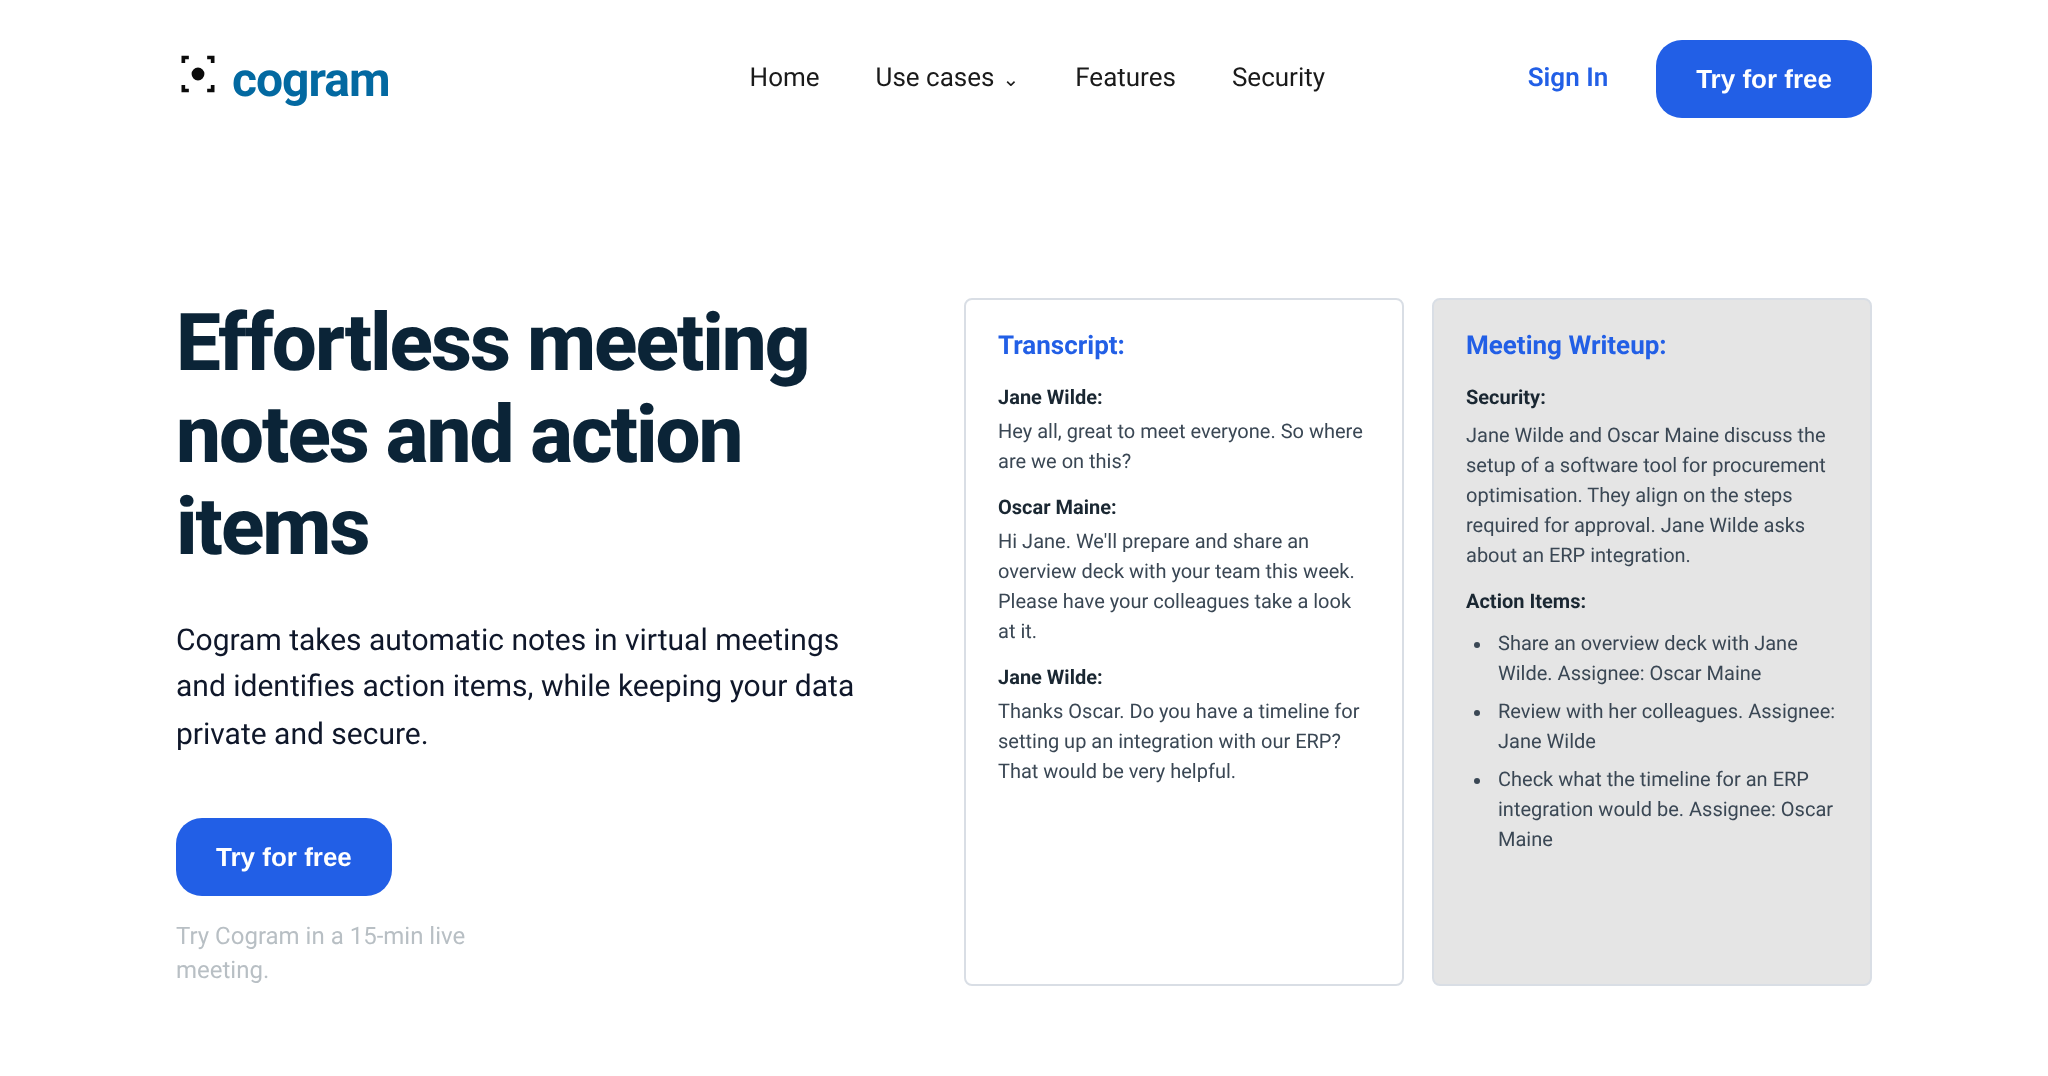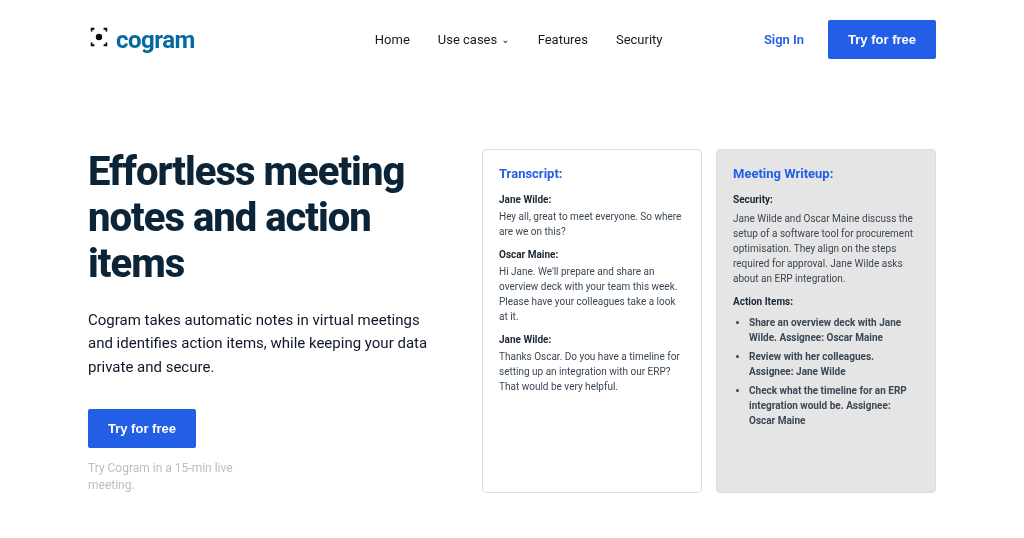--- a/index.html
+++ b/index.html
@@ -17,37 +17,37 @@
       font-size: 24px;
       color: #0369a1;
       letter-spacing: -0.5px;
     }
     .logo svg { width: 22px; height: 22px; }
     .nav { margin-left: 180px; display: flex; gap: 28px; }
     .nav-item { font-size: 13px; color: #1a1a1a; cursor: pointer; display: flex; align-items: center; gap: 4px; justify-content: flex-end; }
     .nav-item .chev { font-size: 10px; }
     .right { margin-left: auto; display: flex; align-items: center; gap: 24px; }
     .signin { color: #225fe6; font-size: 13px; font-weight: 600; cursor: pointer; }
-    .btn-primary { background: #225fe6; color: #fff; padding: 12px 20px; font-size: 13px; font-weight: 600; border-radius: 2px; cursor: pointer; border: none; }
+    .btn-primary { background: #225fe6; color: #fff; padding: 12px 20px; font-size: 13px; font-weight: 600; border-radius: 13px; cursor: pointer; border: none; }
     .hero { display: flex; padding: 80px 88px 30px 88px; gap: 50px; }
     .hero-left { flex: 1.05; }
     .hero-title { font-size: 40px; font-weight: 800; color: #0b2437; line-height: 1.15; letter-spacing: -1px; }
     .hero-sub { margin-top: 22px; font-size: 15px; color: #0f172a; line-height: 1.55; max-width: 410px; }
     .hero-cta { margin-top: 30px; }
     .hero-note { margin-top: 12px; font-size: 12px; color: #b8bfc4; max-width: 180px; line-height: 1.4; }
     .panels { display: flex; gap: 14px; flex: 1; }
     .panel { border: 1px solid #d9dee5; border-radius: 4px; padding: 14px 16px; width: 220px; font-size: 10px; color: #3a4754; line-height: 1.5; }
     .panel-blue { background: #e5e5e5; }
     .panel-white { background: #fff; }
     .panel-title { color: #225fe6; font-weight: 700; font-size: 13px; margin-bottom: 8px; }
     .speaker { font-weight: 700; color: #1a2732; margin-top: 8px; margin-bottom: 2px; }
     .speaker:first-of-type { margin-top: 4px; }
     .sub-head { font-weight: 700; color: #1a2732; margin-top: 8px; margin-bottom: 4px; }
     .panel ul { margin-top: 6px; padding-left: 16px; }
-    .panel li { margin-bottom: 4px; font-weight: bold; }
+    .panel li { margin-bottom: 4px; }
     .divider-wrap { padding: 0 88px; }
     .divider { border: none; border-top: 1px solid #e6e9ed; margin-top: 22px; }
   </style>
 </head>
 <body>
 
 <div class="header">
   <div class="logo">
     <span>
       <svg viewBox="0 0 24 24" fill="none" stroke="#0b0b0b" stroke-width="2">

